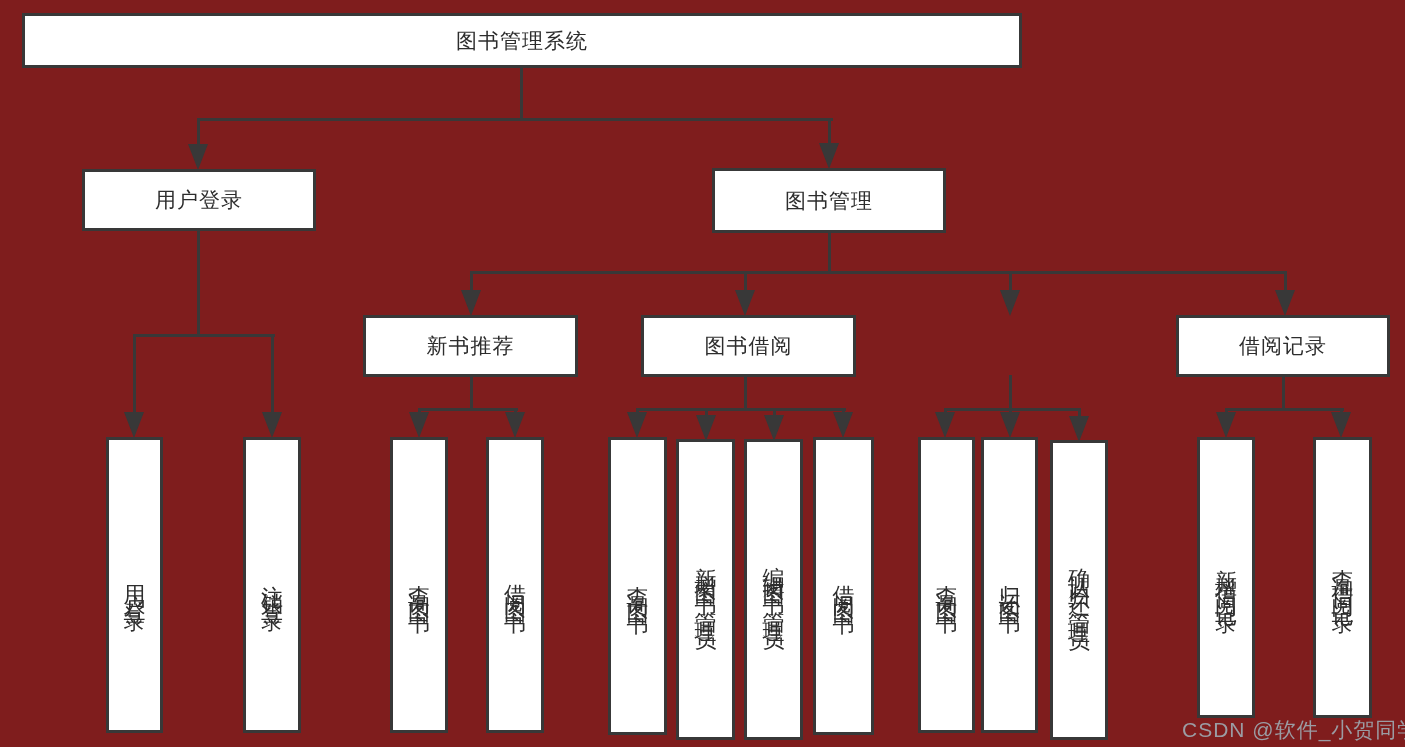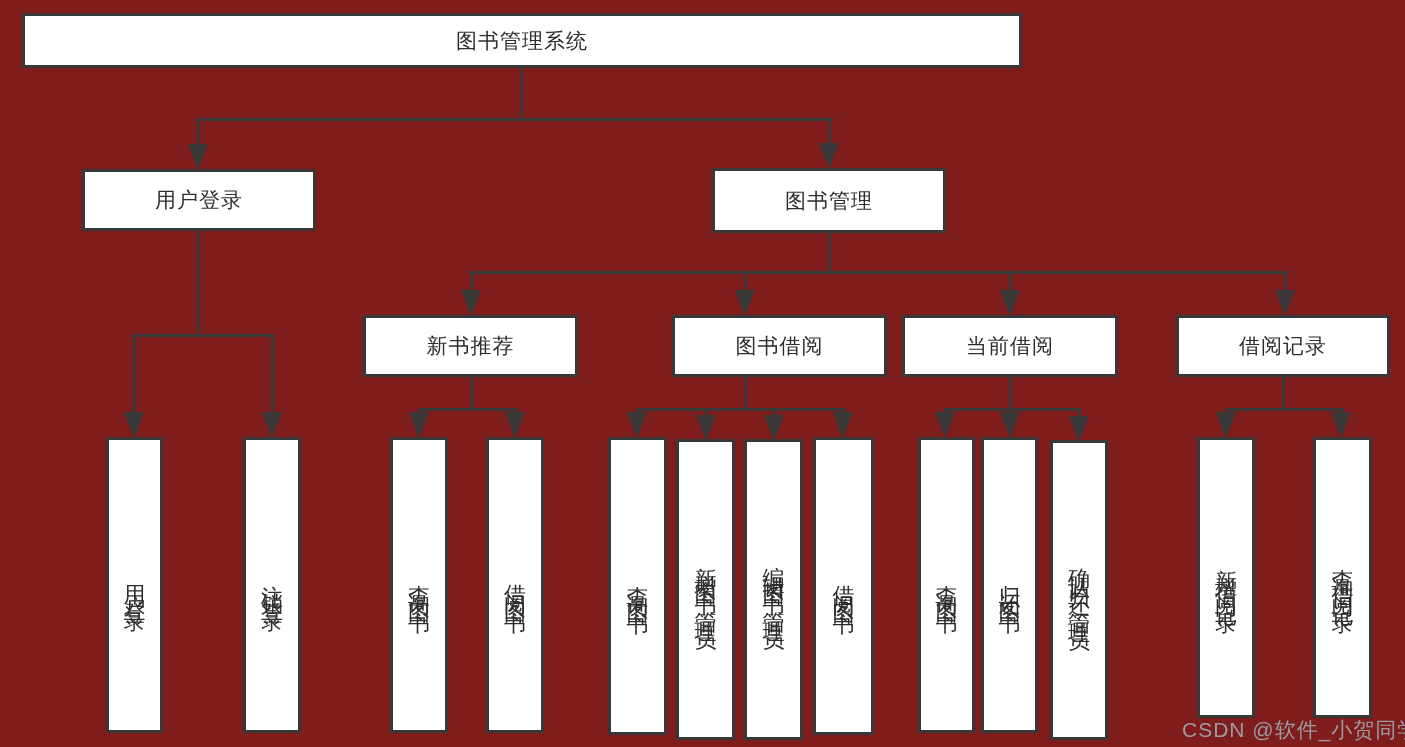--- a/index.html
+++ b/index.html
@@ -92,25 +92,22 @@
   <div class="box h" style="left:82px;top:169px;width:234px;height:62px;">
     <span>用户登录</span>
   </div>
   <div class="box h" style="left:712px;top:168px;width:234px;height:65px;">
     <span>图书管理</span>
   </div>
 
   <div class="box h" style="left:363px;top:315px;width:215px;height:62px;">
     <span>新书推荐</span>
   </div>
-  <div class="box h" style="left:672px;top:315px;width:215px;height:62px;">
+  <div class="box h" style="left:641px;top:315px;width:215px;height:62px;">
     <span>图书借阅</span>
-  </div>
-  <div class="box h" style="left:902px;top:315px;width:216px;height:62px;">
-    <span>当前借阅</span>
   </div>
   <div class="box h" style="left:1176px;top:315px;width:214px;height:62px;">
     <span>借阅记录</span>
   </div>
 
   <div class="box v" style="left:106px;top:437px;width:57px;height:296px;">
     <span>用户登录</span>
   </div>
   <div class="box v" style="left:243px;top:437px;width:58px;height:296px;">
     <span>注销登录</span>

